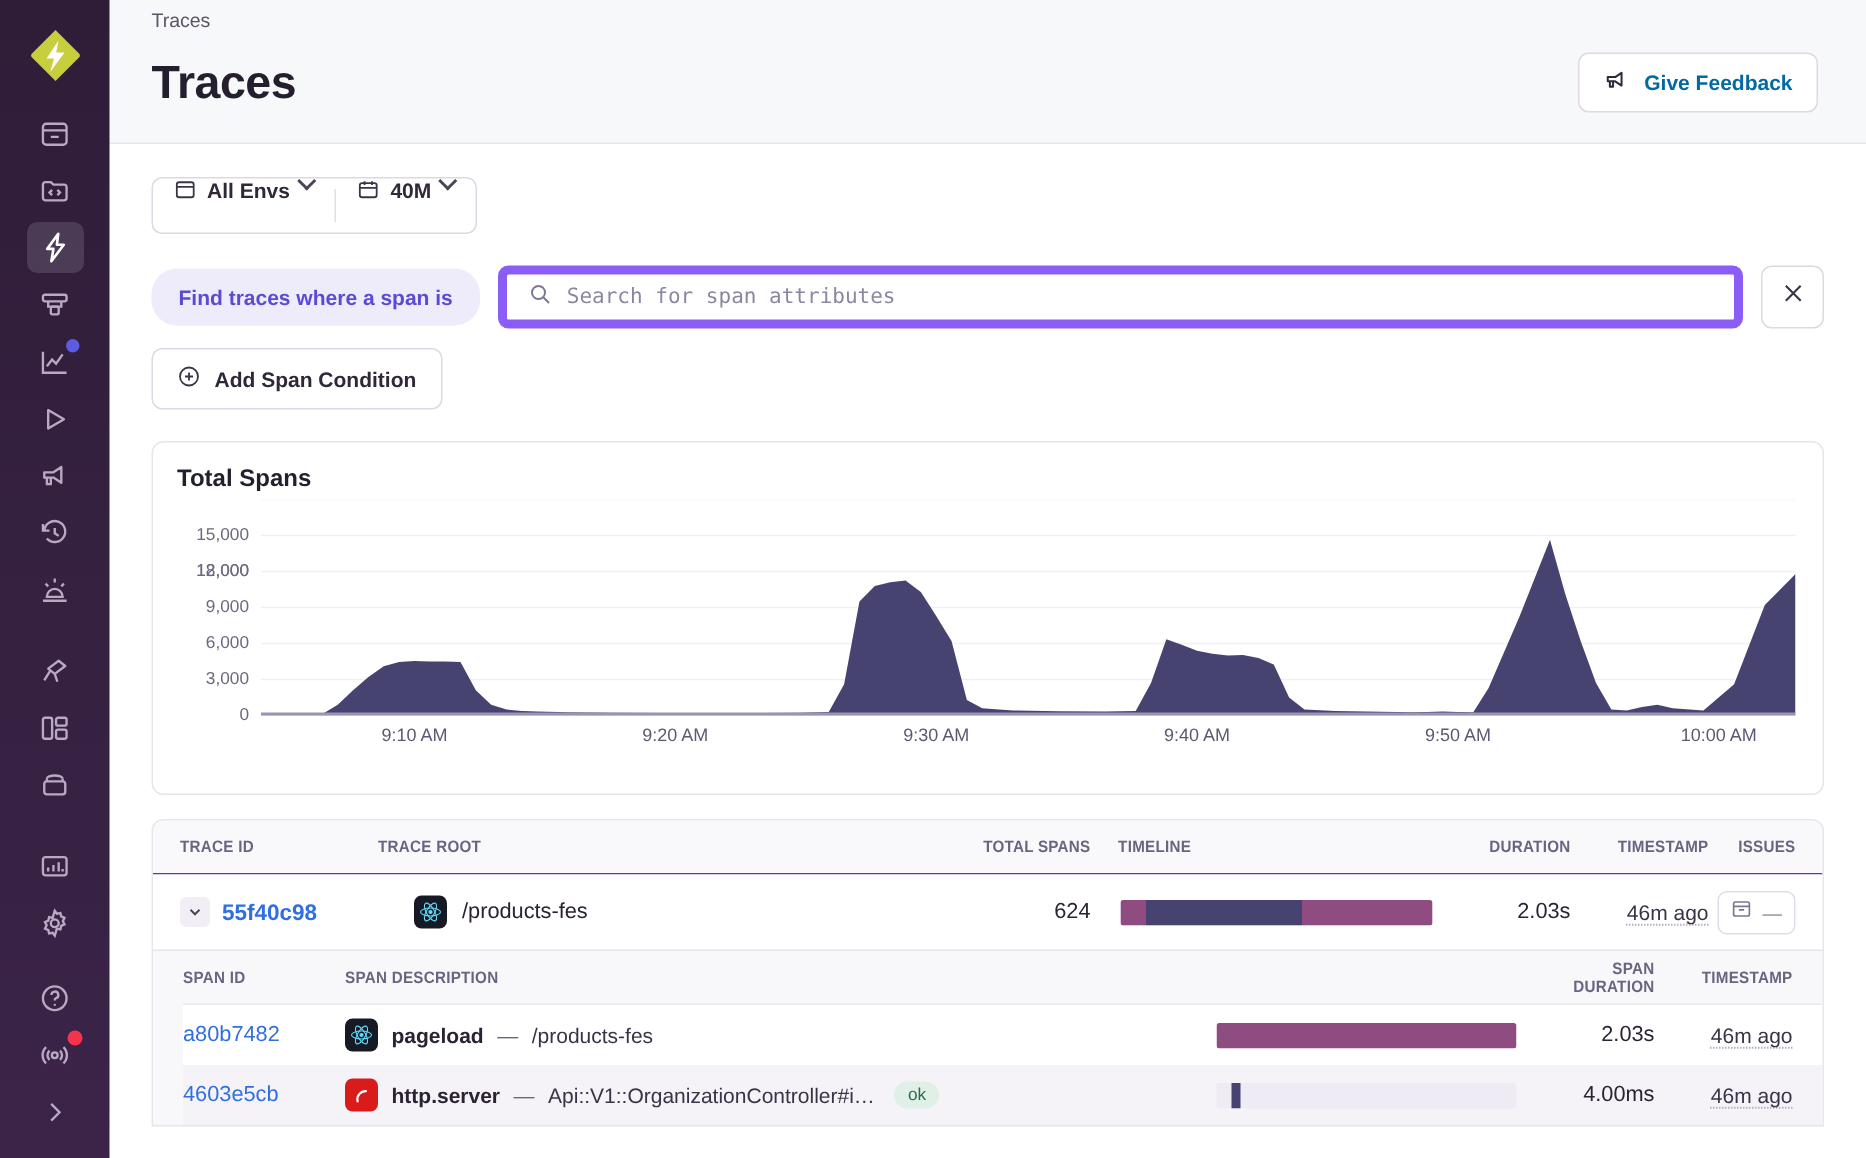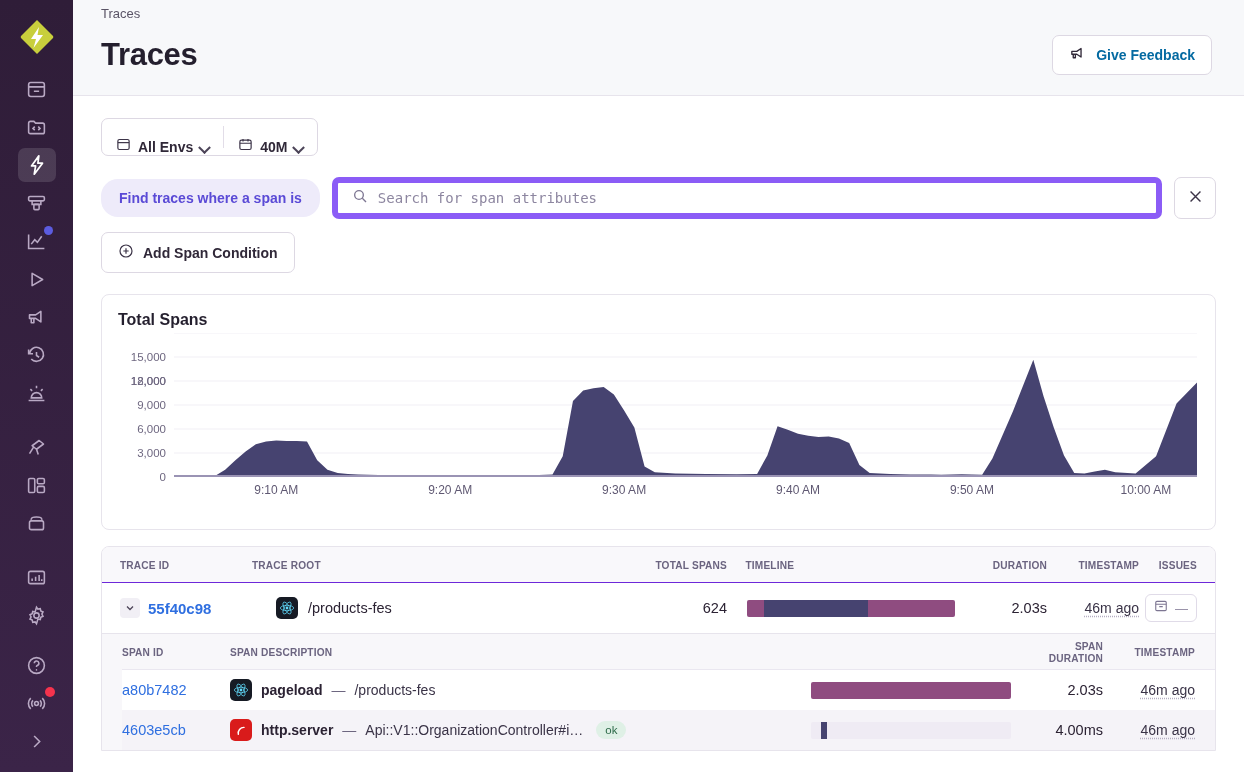--- a/index.html
+++ b/index.html
@@ -50,21 +50,21 @@
   }
 
   .content { padding: 0 28px; flex: 1; }
 
   .filter-row { display: flex; padding-top: 22px; }
   .env-group {
     display: flex; align-items: center; border: 1px solid #ddd8e3;
     border-radius: 7px; background: #fff; height: 38px;
   }
   .env-btn {
-    display: flex; align-items: flex-end; gap: 7px; padding: 0 14px;
+    display: flex; align-items: flex-start; gap: 7px; padding: 0 14px;
     height: 36px; font-size: 14px; font-weight: bold; color: #302838; cursor: pointer;
   }
   .env-sep { width: 1px; height: 22px; background: #e2dde8; }
   .chev { width: 9px; height: 9px; border-right: 2px solid #4c4458; border-bottom: 2px solid #4c4458;
           transform: rotate(45deg) translate(-2px,-2px); }
 
   .query-row { display: flex; align-items: center; gap: 12px; margin-top: 21px; }
   .query-pill {
     background: #eeebfa; color: #5a4ad6; font-weight: bold; font-size: 14px;
     padding: 11px 18px; border-radius: 17px; white-space: nowrap; cursor: pointer;

